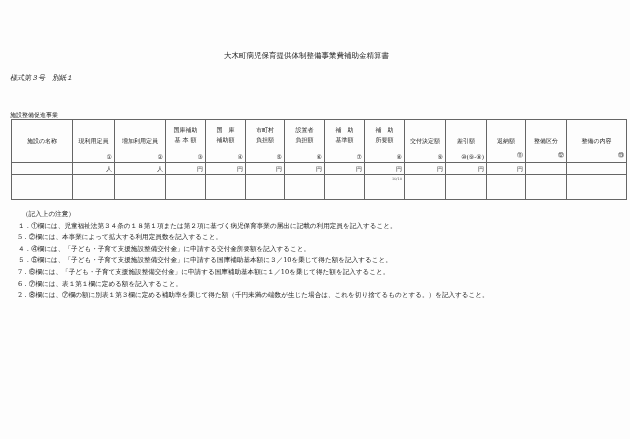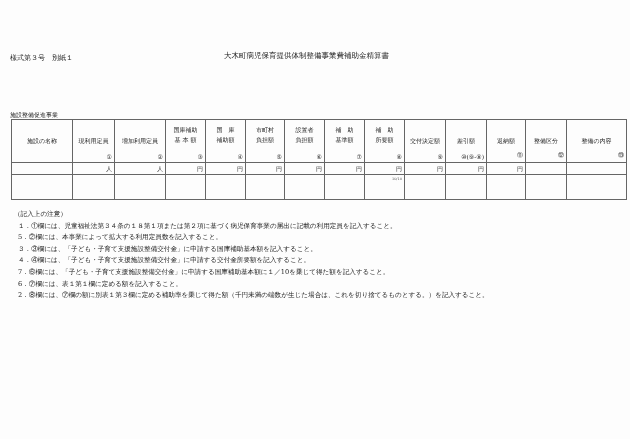--- a/index.html
+++ b/index.html
@@ -1,37 +1,37 @@
 <!DOCTYPE html>
 <html><head>
 <meta charset="utf-8">
 <style>
   html, body { margin:0; padding:0; }
   body {
     width:630px; height:439px; background:#fdfdfd; position:relative; overflow:hidden;
     font-family: "DejaVu Serif", "Liberation Serif", serif; color:#222;
   }
   .abs { position:absolute; white-space:nowrap; }
-  .form-no { left:10px; top:53px; font-size:7px; }
+  .form-no { left:10px; top:73px; font-size:7px;font-style:italic; }
   .title { left:224px; top:51px; font-size:7.5px;text-align:center; }
   .section { left:10px; top:111px; font-size:6px; }
   table.grid {
     position:absolute; left:11px; top:119px; border-collapse:collapse;
     table-layout:fixed; font-size:6px; border:1.5px solid #444;
   }
   table.grid td { border:0.8px solid #666; padding:0 2px; vertical-align:top; }
   .hcell { height:42px; position:relative; }
   .hlabel { position:absolute; left:0; right:0; top:5px; text-align:center; line-height:10px; }
   .hlabel.mid { top:16px; }
   .hnum { position:absolute; right:2px; bottom:2px; font-size:6px; }
   .ucell { height:11px; text-align:right; font-size:6px; line-height:11px; }
   .dcell { height:24px; position:relative; }
   .tiny { position:absolute; right:2px; top:2px; font-size:3.5px; color:#555; }
   .notes { position:absolute; left:14px; top:209px; font-size:6.6px; line-height:11.6px; }
-  .notes .head { margin-left:0; }
+  .notes .head { margin-left:8px; }
   .notes .item { margin-left:4px; }
 </style>
 </head>
 <body>
 
 <div class="abs form-no">様式第３号　別紙１</div>
 <div class="abs title">大木町病児保育提供体制整備事業費補助金精算書</div>
 <div class="abs section">施設整備促進事業</div>
 
 <table class="grid">
@@ -177,18 +177,18 @@
         <td class="dcell"></td>
         <td class="dcell"></td>
       </tr>
 </tbody>
   </table>
 
 <div class="notes">
   <div class="head">（記入上の注意）</div>
   <div class="item">１．①欄には、児童福祉法第３４条の１８第１項または第２項に基づく病児保育事業の届出に記載の利用定員を記入すること。</div>
   <div class="item">5．②欄には、本事業によって拡大する利用定員数を記入すること。</div>
-  <div class="item">３．③欄には、「子ども・子育て支援施設整備交付金」に申請する国庫補助基本額を記入すること。</div>
   <div class="item">４．④欄には、「子ども・子育て支援施設整備交付金」に申請する交付金所要額を記入すること。</div>
+  <div class="item">５．⑤欄には、「子ども・子育て支援施設整備交付金」に申請する国庫補助基本額に３／10を乗じて得た額を記入すること。</div>
   <div class="item">7．⑥欄には、「子ども・子育て支援施設整備交付金」に申請する国庫補助基本額に１／10を乗じて得た額を記入すること。</div>
   <div class="item">6．⑦欄には、表１第１欄に定める額を記入すること。</div>
   <div class="item">2．⑧欄には、⑦欄の額に別表１第３欄に定める補助率を乗じて得た額（千円未満の端数が生じた場合は、これを切り捨てるものとする。）を記入すること。</div>
 </div>
 
 </body></html>

